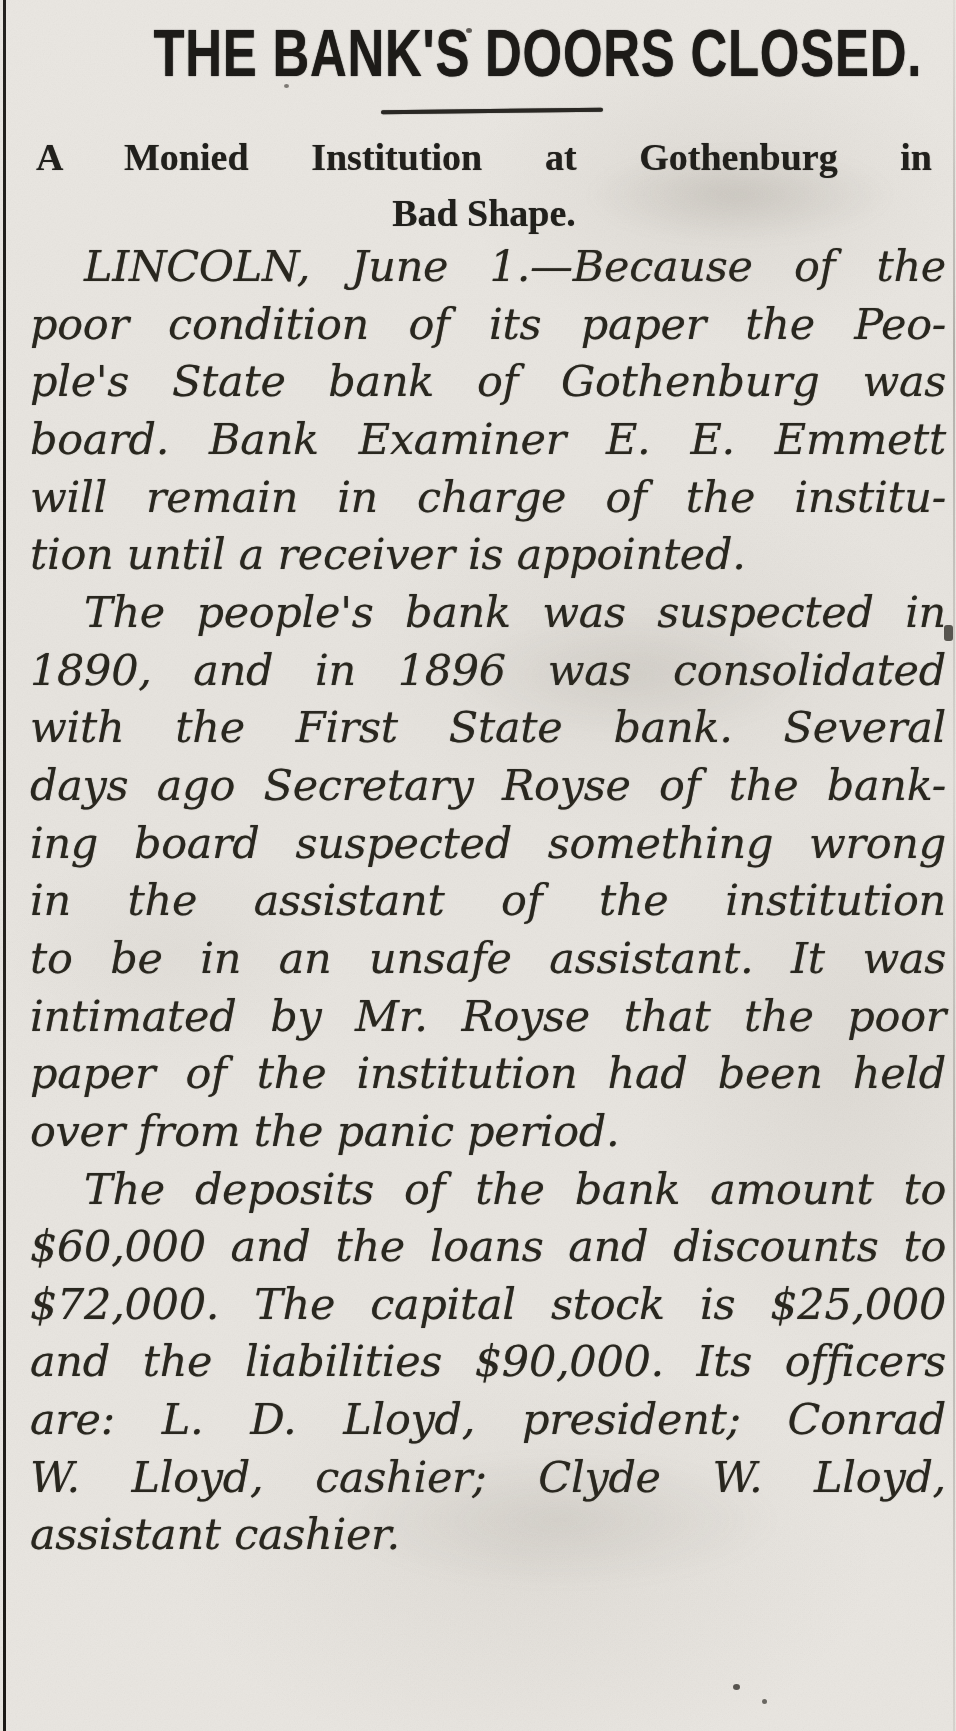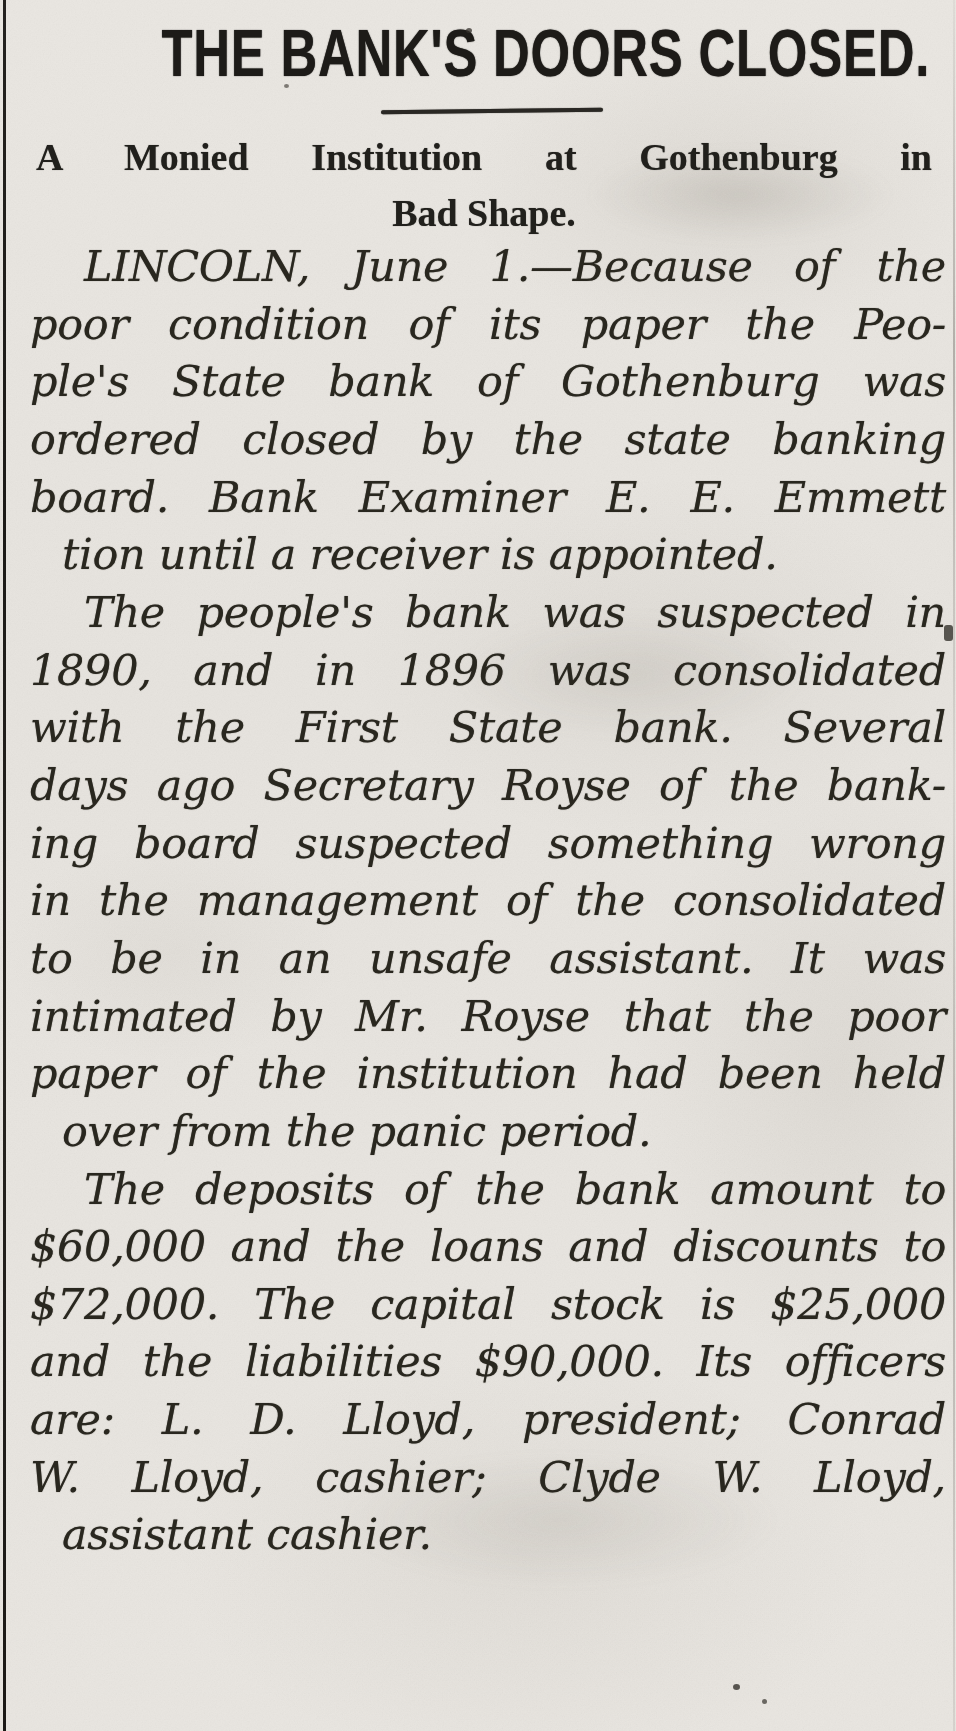--- a/index.html
+++ b/index.html
@@ -28,21 +28,21 @@
     background:radial-gradient(closest-side, rgba(110,104,92,0.11), rgba(110,104,92,0) 85%); }
   .rule-left {
     position:absolute; left:3px; top:0; width:3px; height:1731px;
     background:linear-gradient(180deg,#24221f 0%, #1c1a17 30%, #26231f 60%, #1b1916 100%);
   }
   .rule-right {
     position:absolute; right:1px; top:0; width:2px; height:1731px;
     background:linear-gradient(180deg, rgba(60,55,48,0.05) 0%, rgba(60,55,48,0.30) 20%,
       rgba(60,55,48,0.08) 45%, rgba(60,55,48,0.28) 70%, rgba(60,55,48,0.10) 100%);
   }
-  .headline { position:absolute; top:14px; left:40px; width:896px; text-align:center; }
+  .headline { position:absolute; top:14px; left:32px; width:896px; text-align:center; }
   .headline .hl {
     display:inline-block; white-space:nowrap;
     font-family:"Liberation Sans", sans-serif; font-weight:bold;
     font-size:67px; letter-spacing:1px; color:#1d1b18;
     transform:scaleX(0.76); transform-origin:50% 50%;
     text-shadow:0 0 1px rgba(29,27,24,0.8), 0 0 2px rgba(29,27,24,0.25);
   }
   .divider {
     position:absolute; top:109px; left:381px; width:222px; height:4px;
     background:#2a2824; border-radius:2px; transform:rotate(-0.7deg);
@@ -57,21 +57,21 @@
   .subhead.l1 { top:134px; text-align:justify; text-align-last:justify; }
   .subhead.l2 { top:190px; text-align:center; }
   .body-col { position:absolute; top:238px; left:30px; width:916px; }
   .line {
     height:57.66px; line-height:57.66px; font-size:43px;
     letter-spacing:-0.3px; color:#29271f;
     text-align:justify; text-align-last:justify;
     text-shadow:0 0 1px rgba(41,39,31,0.65);
     box-sizing:border-box; overflow:visible; white-space:nowrap0;font-style:italic;
   }
-  .line.endline { text-align-last:left;margin-left:32px; }
+  .line.endline { text-align-last:left; }
   .line.indent { padding-left:54px; }
   .speck { position:absolute; background:#35322c; border-radius:50%; pointer-events:none; }
   .sp1 { left:466px; top:28px;  width:6px;  height:5px; opacity:.75; }
   .sp2 { left:284px; top:84px;  width:5px;  height:4px; opacity:.6; }
   .sp3 { left:944px; top:625px; width:9px;  height:16px; border-radius:3px; opacity:.8; }
   .sp4 { left:733px; top:1684px; width:7px; height:6px; opacity:.8; }
   .sp5 { left:762px; top:1699px; width:5px; height:5px; opacity:.7; }
   .sp6 { left:118px; top:262px; width:4px; height:7px; opacity:.55; border-radius:2px; }
 </style>
 </head>
@@ -93,29 +93,29 @@
 
   <div class="divider"></div>
 
   <div class="subhead l1">A Monied Institution at Gothenburg in</div>
   <div class="subhead l2">Bad Shape.</div>
 
   <div class="body-col">
     <div class="line indent">LINCOLN, June 1.—Because of the</div>
     <div class="line">poor condition of its paper the Peo-</div>
     <div class="line">ple's State bank of Gothenburg was</div>
-    <div class="line">ordered closed by the state banking</div>
     <div class="line">board.  Bank Examiner E. E. Emmett</div>
+    <div class="line">will remain in charge of the institu-</div>
     <div class="line endline">tion until a receiver is appointed.</div>
     <div class="line indent">The people's bank was suspected in</div>
     <div class="line">1890, and in 1896 was  consolidated</div>
     <div class="line">with the First State bank.  Several</div>
     <div class="line">days ago Secretary Royse of the bank-</div>
     <div class="line">ing board suspected something wrong</div>
-    <div class="line">in the management of the consolidated</div>
+    <div class="line">in the assistant of the institution</div>
     <div class="line">to be in an unsafe assistant.  It was</div>
     <div class="line">intimated by Mr. Royse that the poor</div>
     <div class="line">paper of the institution had been held</div>
     <div class="line endline">over from the panic period.</div>
     <div class="line indent">The deposits of the bank amount to</div>
     <div class="line">$60,000 and the loans and discounts to</div>
     <div class="line">$72,000.  The capital stock is $25,000</div>
     <div class="line">and the liabilities $90,000.  Its officers</div>
     <div class="line">are:  L. D. Lloyd, president; Conrad</div>
     <div class="line">W. Lloyd, cashier; Clyde W. Lloyd,</div>

